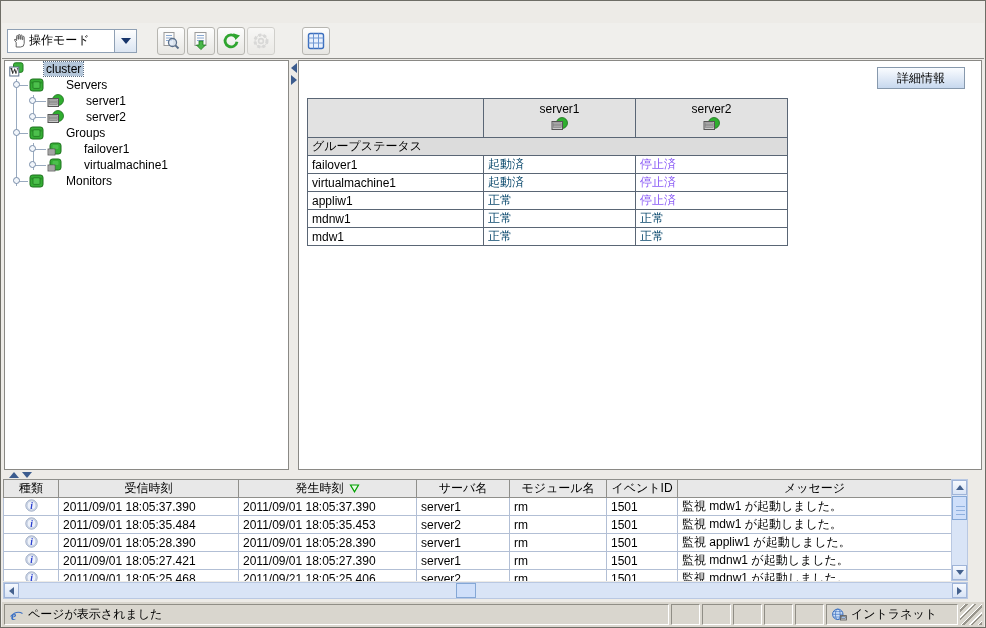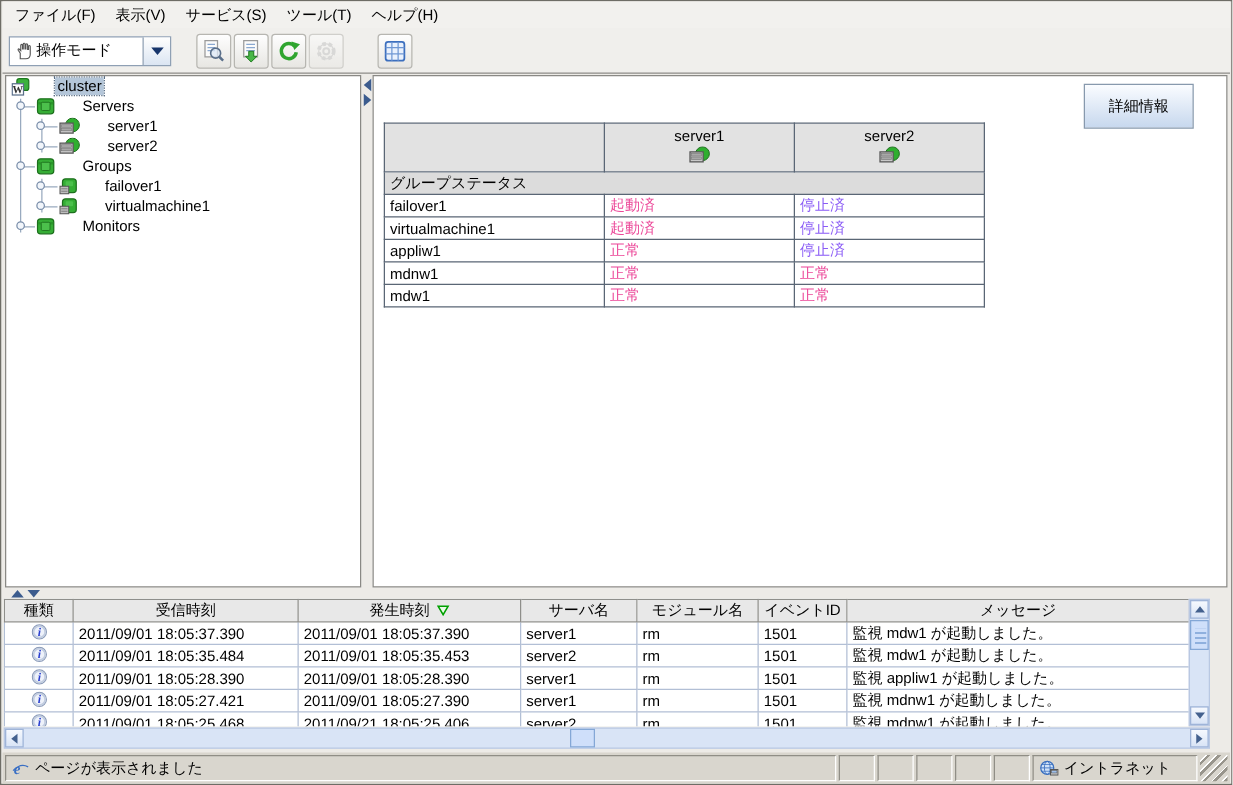--- a/index.html
+++ b/index.html
@@ -53,35 +53,35 @@
   
   .v-divider{position:absolute;left:289px;top:59px;width:8px;height:410px;}
   .div-arrow{position:absolute;left:1px;width:0;height:0;cursor:pointer;}
   .div-arrow.left{top:3px;border-top:5px solid transparent;border-bottom:5px solid transparent;border-right:6px solid #3c5c8e;}
   .div-arrow.right{top:15px;border-top:5px solid transparent;border-bottom:5px solid transparent;border-left:6px solid #3c5c8e;}
 
   
   .right-panel{position:absolute;left:297px;top:59px;right:3px;height:410px;background:#fff;
     border:1px solid #8a8985;box-sizing:border-box;}
   .panel-title{position:absolute;left:14px;top:14px;margin-top:47px;}
-  .detail-btn{position:absolute;right:26px;top:6px;width:88px;height:36px;
+  .detail-btn{position:absolute;right:16px;top:6px;width:88px;height:22px;
     background:linear-gradient(#fafcff,#c7d8ee);border:1px solid #8799ad;
     font:12px "Liberation Sans","DejaVu Sans",sans-serif;cursor:default;}
 
   
   .stable{position:absolute;left:8px;top:37px;border-collapse:collapse;table-layout:fixed;}
   .stable th,.stable td{border:1px solid #5a6675;padding:0 4px;font-weight:normal;text-align:left;
     overflow:hidden;white-space:nowrap;}
   .stable th{background:#e2e2e2;text-align:center;height:36px;padding:1px 0;}
   .stable th.corner{background:#e2e2e2;}
   .shname{line-height:15px;}
   .stable td.sec-h{background:#dcdcdc;height:15px;}
   .stable td{height:17px;background:#fff;}
   .sval{font-weight:bold;}
-  .sval.ok{color:#ec4899;}
+  .sval.ok{color:#0c4a6e;}
   .sval.stopped{color:#8b5cf6;font-weight:normal;}
 
   
   .h-splitter{position:absolute;left:1px;top:470px;right:1px;height:8px;}
   .hs-up{position:absolute;left:7px;top:1px;width:0;height:0;border-left:5px solid transparent;border-right:5px solid transparent;border-bottom:6px solid #3c5c8e;cursor:pointer;}
   .hs-down{position:absolute;left:20px;top:1px;width:0;height:0;border-left:5px solid transparent;border-right:5px solid transparent;border-top:6px solid #3c5c8e;cursor:pointer;}
 
   
   .log-wrap{position:absolute;left:2px;top:478px;width:948px;height:102px;background:#fff;overflow:hidden;}
   .log-table{border-collapse:collapse;table-layout:fixed;width:948px;}
@@ -120,27 +120,20 @@
   .sb-small{width:19px;}
   .sb-zone{width:122px;}
   .sb-grip{width:14px;border:none;background:
     repeating-linear-gradient(135deg,transparent 0 3px,#fff 3px 4px,#98958c 4px 6px);}
 </style>
 </head>
 <body>
 
 <div class="window">
 
-  <div class="menubar" id="menubar">
-      <span class="menu-item">ファイル(F)</span>
-      <span class="menu-item">表示(V)</span>
-      <span class="menu-item">サービス(S)</span>
-      <span class="menu-item">ツール(T)</span>
-      <span class="menu-item">ヘルプ(H)</span>
-    </div>
 
   <div class="toolbar">
     <div class="combo">
       <span class="icon" id="combo-icon">
           <svg width="14" height="14" viewBox="0 0 14 14">
             <path d="M4.2 13 L4.2 8.6 L2.6 6.2 Q2.2 5.3 3.1 5.1 L4.6 6.6 L4.6 2.3 Q4.6 1.5 5.3 1.5 Q6 1.5 6 2.3 L6 5.2 L6.6 5.2 L6.6 1.2 Q6.6 .4 7.3 .4 Q8 .4 8 1.2 L8 5.2 L8.7 5.2 L8.7 1.8 Q8.7 1 9.4 1 Q10.1 1 10.1 1.8 L10.1 5.6 L10.8 5.6 L10.8 3.2 Q10.8 2.4 11.5 2.4 Q12.2 2.4 12.2 3.2 L12.2 9.4 Q12.2 13 8.6 13 Z" fill="#fff" stroke="#555" stroke-width="0.9"></path>
           </svg>
         </span>
       <span class="combo-label">操作モード</span>
       <span class="combo-arrow">

